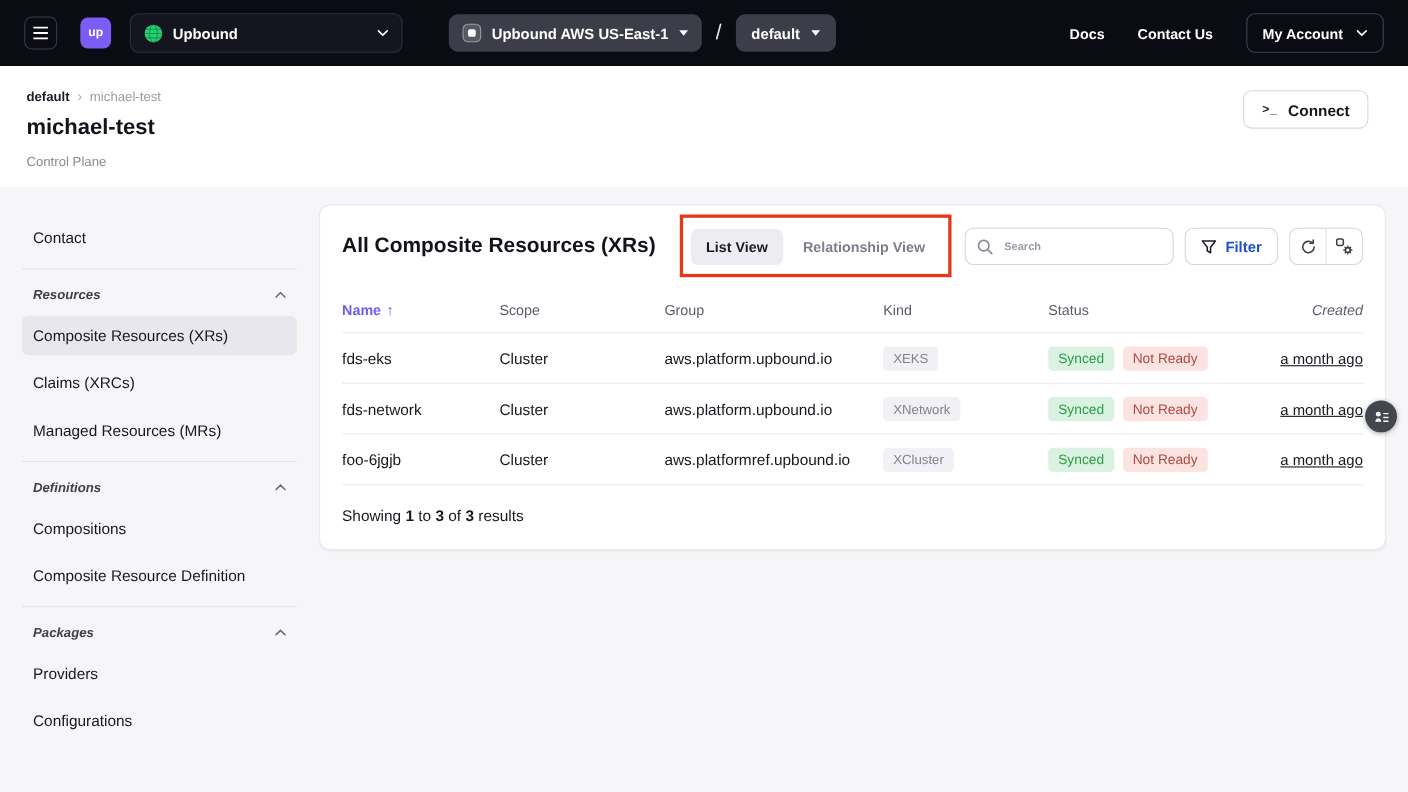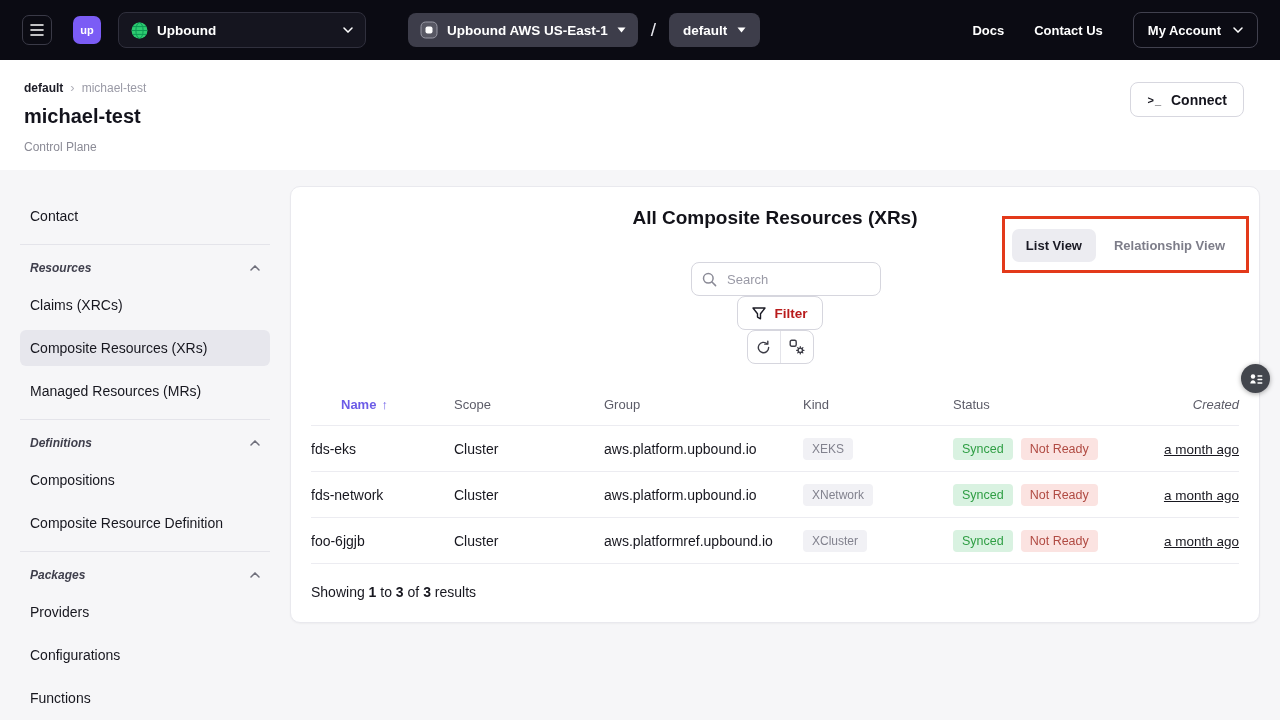--- a/index.html
+++ b/index.html
@@ -80,62 +80,62 @@
     display: flex; justify-content: space-between; align-items: center;
     padding: 2px 10px 12px; cursor: pointer; font-style: italic;
   }
   .section-title { font-size: 12px; font-weight: 700; color: #3f3f4c; }
 
   
   .card {
     flex: 1; margin-left: 20px; background: #fff; border: 1px solid #e9e9ee;
     border-radius: 10px; box-shadow: 0 1px 2px rgba(20,20,30,.04);
   }
-  .card-header { display: flex; align-items: center; padding: 20px; flex-direction: column; }
+  .card-header { display: flex; align-items: center; padding: 20px; }
   .card-title { font-size: 19px; font-weight: 800; color: #121219; margin: 0; }
 
   .tabs { margin-left: auto; display: flex; align-items: center; gap: 4px; position: relative; }
   .tab {
     font-size: 13px; font-weight: 700; color: #7d7d89; padding: 9px 14px;
     border-radius: 7px; background: transparent; border: none; white-space: nowrap;
   }
   .tab.active { background: #ececf1; color: #1a1a24; }
   .annotation {
     position: absolute; top: -13px; bottom: -11px; left: -10px; right: -10px;
     border: 3px solid #e3391a; pointer-events: none;
   }
 
   .search-box {
     margin-left: 22px; width: 190px; height: 34px; border: 1px solid #d6d6de;
     border-radius: 8px; display: flex; align-items: center; gap: 8px; padding: 0 10px;
     background: #fff;
   }
-  .search-box input { border: none; outline: none; width: 100%; font-size: 13px; color: #ef4444; background: transparent; }
+  .search-box input { border: none; outline: none; width: 100%; font-size: 10px; color: #ef4444; background: transparent; font-weight: bold; }
   .search-box input::placeholder { color: #9a9aa6; }
 
   .filter-btn {
     margin-left: 10px; height: 34px; border: 1px solid #d6d6de; border-radius: 8px;
     background: #fff; display: flex; align-items: center; gap: 8px; padding: 0 14px;
-    font-size: 13.5px; font-weight: 700; color: #b91c1c;
+    font-size: 13.5px; font-weight: 700; color: #1d4ed8;
   }
   .icon-group {
     margin-left: 10px; height: 34px; border: 1px solid #d6d6de; border-radius: 8px;
     display: flex; align-items: center; overflow: hidden; background: #fff;
   }
   .icon-group button {
     width: 32px; height: 100%; display: flex; align-items: center; justify-content: center;
     background: none; border: none;
   }
   .icon-sep { width: 1px; height: 100%; background: #e4e4ea; }
 
   
   .table { padding: 0 20px; }
   .grid-row { display: grid; grid-template-columns: 143px 150px 199px 150px 205px 1fr; align-items: center; }
   .thead { padding: 13px 0; font-size: 13px; color: #5c5c68; border-bottom: 1px solid #ececf1; }
-  .th-name { color: #6c5ce7; font-weight: 700; display: flex; gap: 5px; align-items: center; cursor: pointer; margin-left: 30px; }
+  .th-name { color: #6c5ce7; font-weight: 700; display: flex; gap: 5px; align-items: center; cursor: pointer; }
   .th-right { text-align: right; font-style: italic; }
   .row { height: 46px; border-bottom: 1px solid #ececf1; font-size: 14px; color: #17171f; cursor: pointer; }
   .kind-badge {
     display: inline-block; background: #f1f1f5; color: #82828e; font-size: 12px;
     padding: 4px 9px; border-radius: 4px;
   }
   .statuses { display: flex; gap: 8px; }
   .badge { font-size: 12.5px; padding: 4px 9px; border-radius: 4px; }
   .badge.success { background: #d9f2e1; color: #2f9e44; }
   .badge.error { background: #fbe3e1; color: #b04a42; }
@@ -242,22 +242,22 @@
     <div class="divider"></div>
 
     <div class="section-head">
       <span class="section-title">Resources</span>
       <span style="display:flex;">
         <svg width="10" height="6" viewBox="0 0 10 6">
             <path d="M1 5l4-4 4 4" fill="none" stroke="#6f6f7b" stroke-width="1.5" stroke-linecap="round"></path>
           </svg>
       </span>
     </div>
+    <div class="side-item selected">Composite Resources (XRs)</div>
     <div class="side-item">Claims (XRCs)</div>
-    <div class="side-item selected">Composite Resources (XRs)</div>
     <div class="side-item">Managed Resources (MRs)</div>
 
     <div class="divider"></div>
     <div class="section-head">
       <span class="section-title">Definitions</span>
       <span style="display:flex;">
         <svg width="10" height="6" viewBox="0 0 10 6">
             <path d="M1 5l4-4 4 4" fill="none" stroke="#6f6f7b" stroke-width="1.5" stroke-linecap="round"></path>
           </svg>
       </span>
@@ -269,21 +269,20 @@
     <div class="section-head">
       <span class="section-title">Packages</span>
       <span style="display:flex;">
         <svg width="10" height="6" viewBox="0 0 10 6">
             <path d="M1 5l4-4 4 4" fill="none" stroke="#6f6f7b" stroke-width="1.5" stroke-linecap="round"></path>
           </svg>
       </span>
     </div>
     <div class="side-item">Providers</div>
     <div class="side-item">Configurations</div>
-    <div class="side-item">Functions</div>
   </nav>
 
   <main class="card">
     <div class="card-header">
       <h2 class="card-title">All Composite Resources (XRs)</h2>
 
       <div class="tabs">
         <button class="tab active">List View</button>
         <button class="tab">Relationship View</button>
         <div class="annotation"></div>

